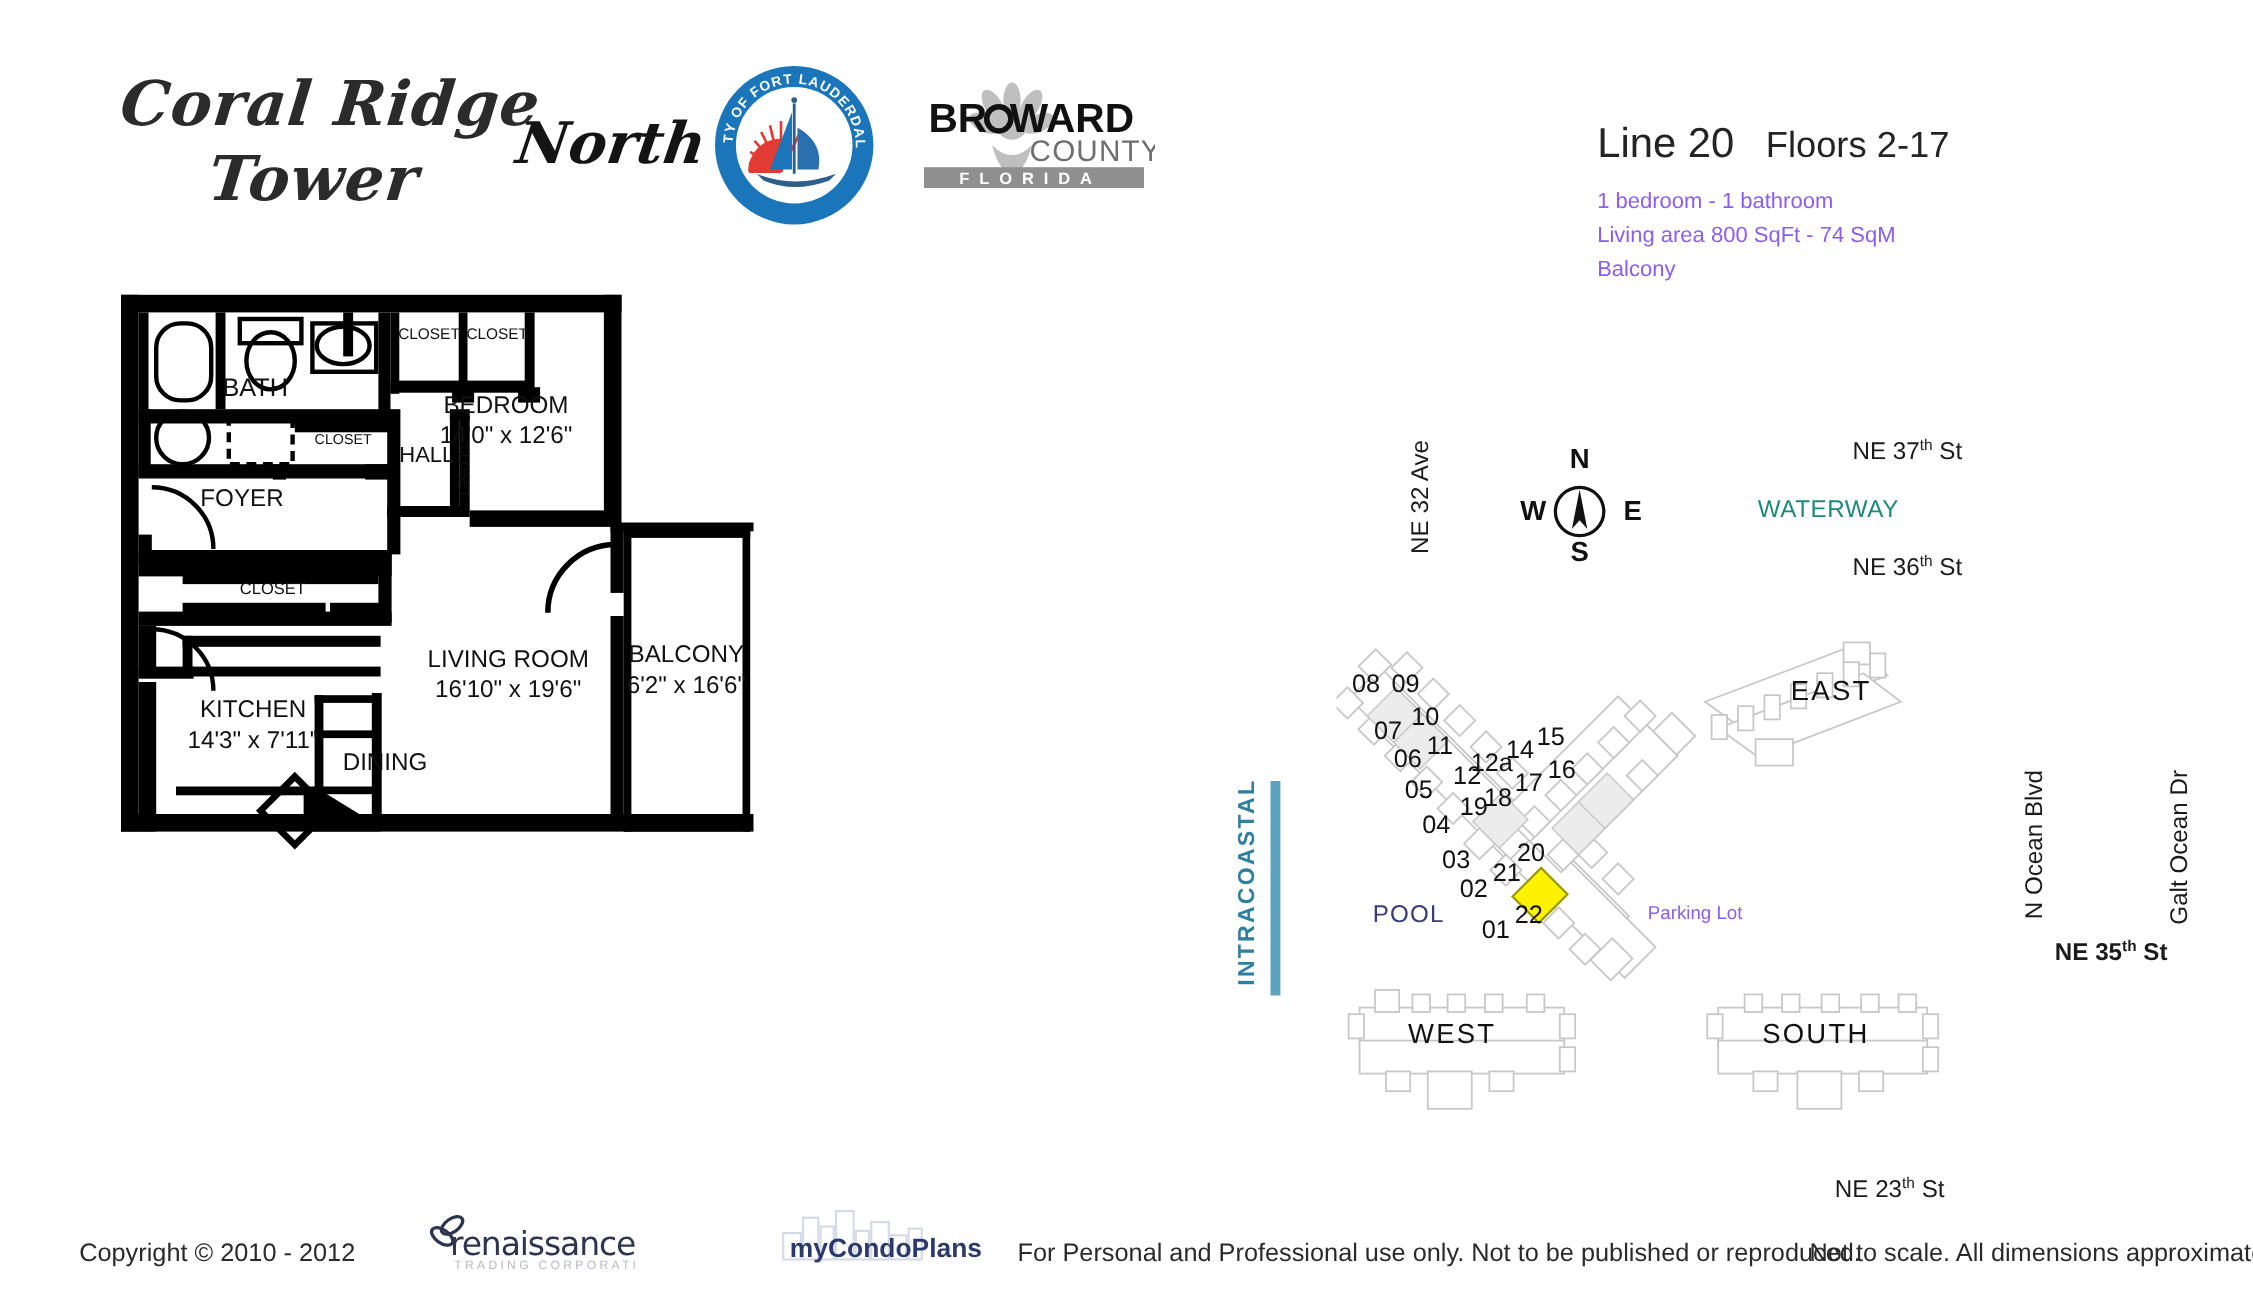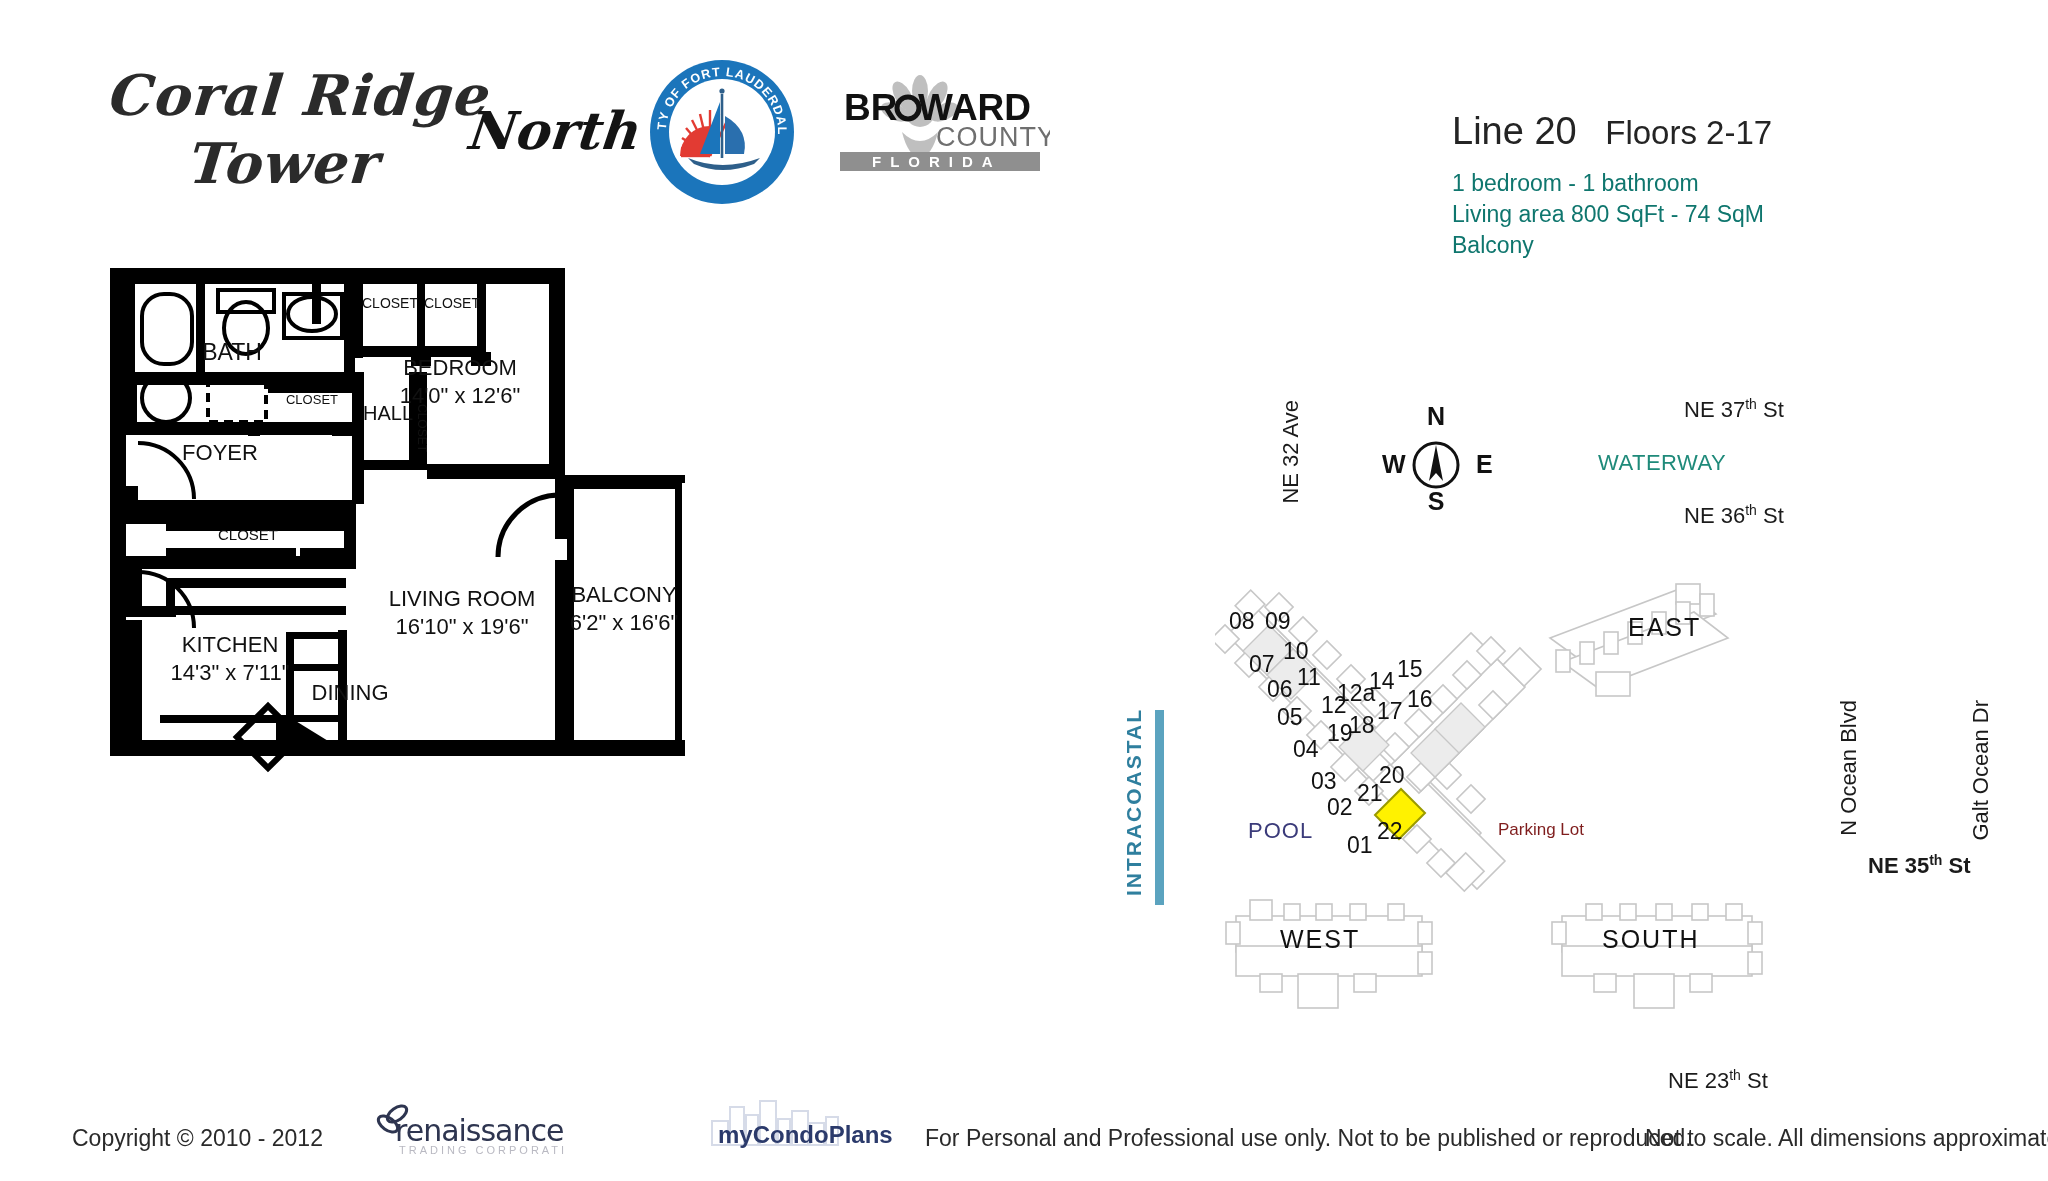--- a/index.html
+++ b/index.html
@@ -29,34 +29,34 @@
      font-family:"DejaVu Serif",serif;font-style:italic;font-weight:bold;color:#141414;}
 
   
   #city-seal{left:648px;top:58px;width:148px;height:148px;}
   
   #broward-logo{left:840px;top:72px;width:210px;height:100px;}
 
   
   #line-title{left:1452px;top:110px;font-size:38px;color:#242424;}
   #line-title .light{font-size:33px;}
-  #info-block{left:1452px;top:168px;font-size:23px;line-height:31px;color:#0f766e;}
+  #info-block{left:1452px;top:168px;font-size:20px;line-height:31px;color:#8b5cf6;}
 
   
   #floorplan{left:100px;top:260px;width:800px;height:520px;}
 
   
   #sitemap{left:1100px;top:380px;width:880px;height:500px;}
 
   .street-lbl{font-size:22px;color:#1b1b1b;white-space:nowrap;text-align:center;}
   .street-lbl sup{font-size:14px;}
   .waterway-lbl{font-size:22px;color:#1f8a7a;letter-spacing:.5px;}
   .vert-lbl{writing-mode:vertical-rl;transform:rotate(180deg);font-size:22px;color:#1b1b1b;white-space:nowrap;}
   .pool-lbl{font-size:22px;color:#3b3b7a;letter-spacing:1px;}
-  .parking-lbl{font-size:17px;color:#7f1d1d;text-align:center;}
+  .parking-lbl{font-size:17px;color:#8b5cf6;text-align:center;}
   .intracoastal-lbl{writing-mode:vertical-rl;transform:rotate(180deg);
       font-size:21px;color:#2f7f9e;letter-spacing:2px;font-weight:bold;}
 
   
   #footer{position:absolute;left:0;top:1105px;width:2048px;height:76px;}
   .foot-txt{font-size:23px;color:#2a2a2a;white-space:nowrap;}
 </style>
 </head>
 <body>
 
@@ -462,21 +462,21 @@
       <rect x="46" y="84" width="22" height="18"></rect>
       <rect x="142" y="84" width="22" height="18"></rect>
     </g>
     <text x="54" y="58" font-family="Liberation Sans, sans-serif" font-size="25" fill="#111" letter-spacing="2">SOUTH</text>
   </svg>
 </div>
 
 <div id="footer">
   <div class="abs foot-txt" style="left:72px;top:20px;">Copyright © 2010 - 2012</div>
 
-  <div class="abs" style="left:375px;top:-4px;width:190px;height:58px;">
+  <div class="abs" style="left:389px;top:-4px;width:190px;height:58px;">
     <svg viewBox="0 0 190 58" width="190" height="58">
       <g fill="none" stroke="#2e3550" stroke-width="3">
         <ellipse cx="22" cy="13" rx="11" ry="6" transform="rotate(-35 22 13)"></ellipse>
         <ellipse cx="13" cy="23" rx="11" ry="6" transform="rotate(35 13 23)"></ellipse>
       </g>
       <text x="20" y="40" font-family="DejaVu Sans, sans-serif" font-size="30" fill="#2e3550" letter-spacing="-1">renaissance</text>
       <text x="24" y="53" font-family="Liberation Sans, sans-serif" font-size="11" fill="#b9b9c2" letter-spacing="3">TRADING CORPORATION</text>
     </svg>
   </div>
 

